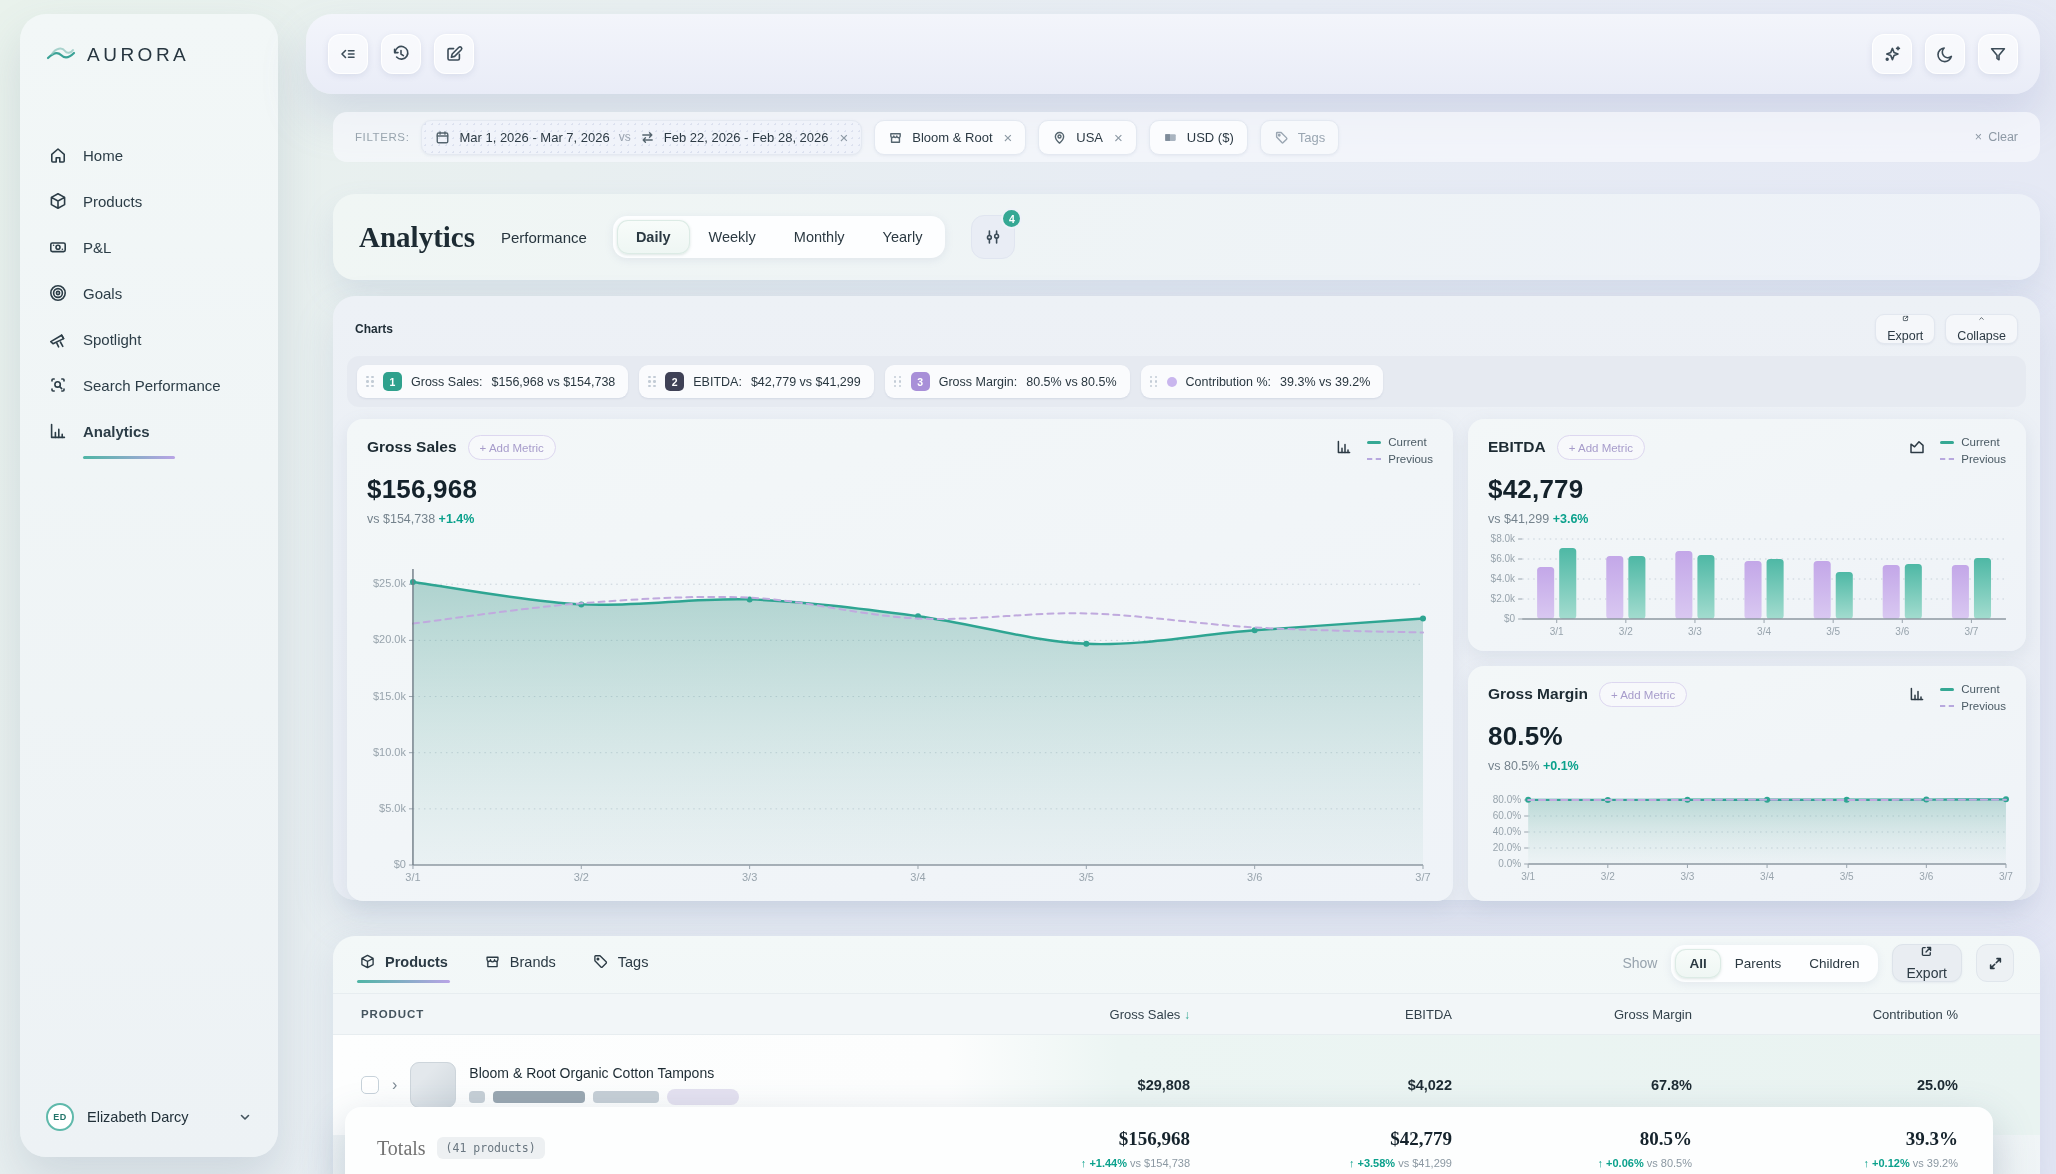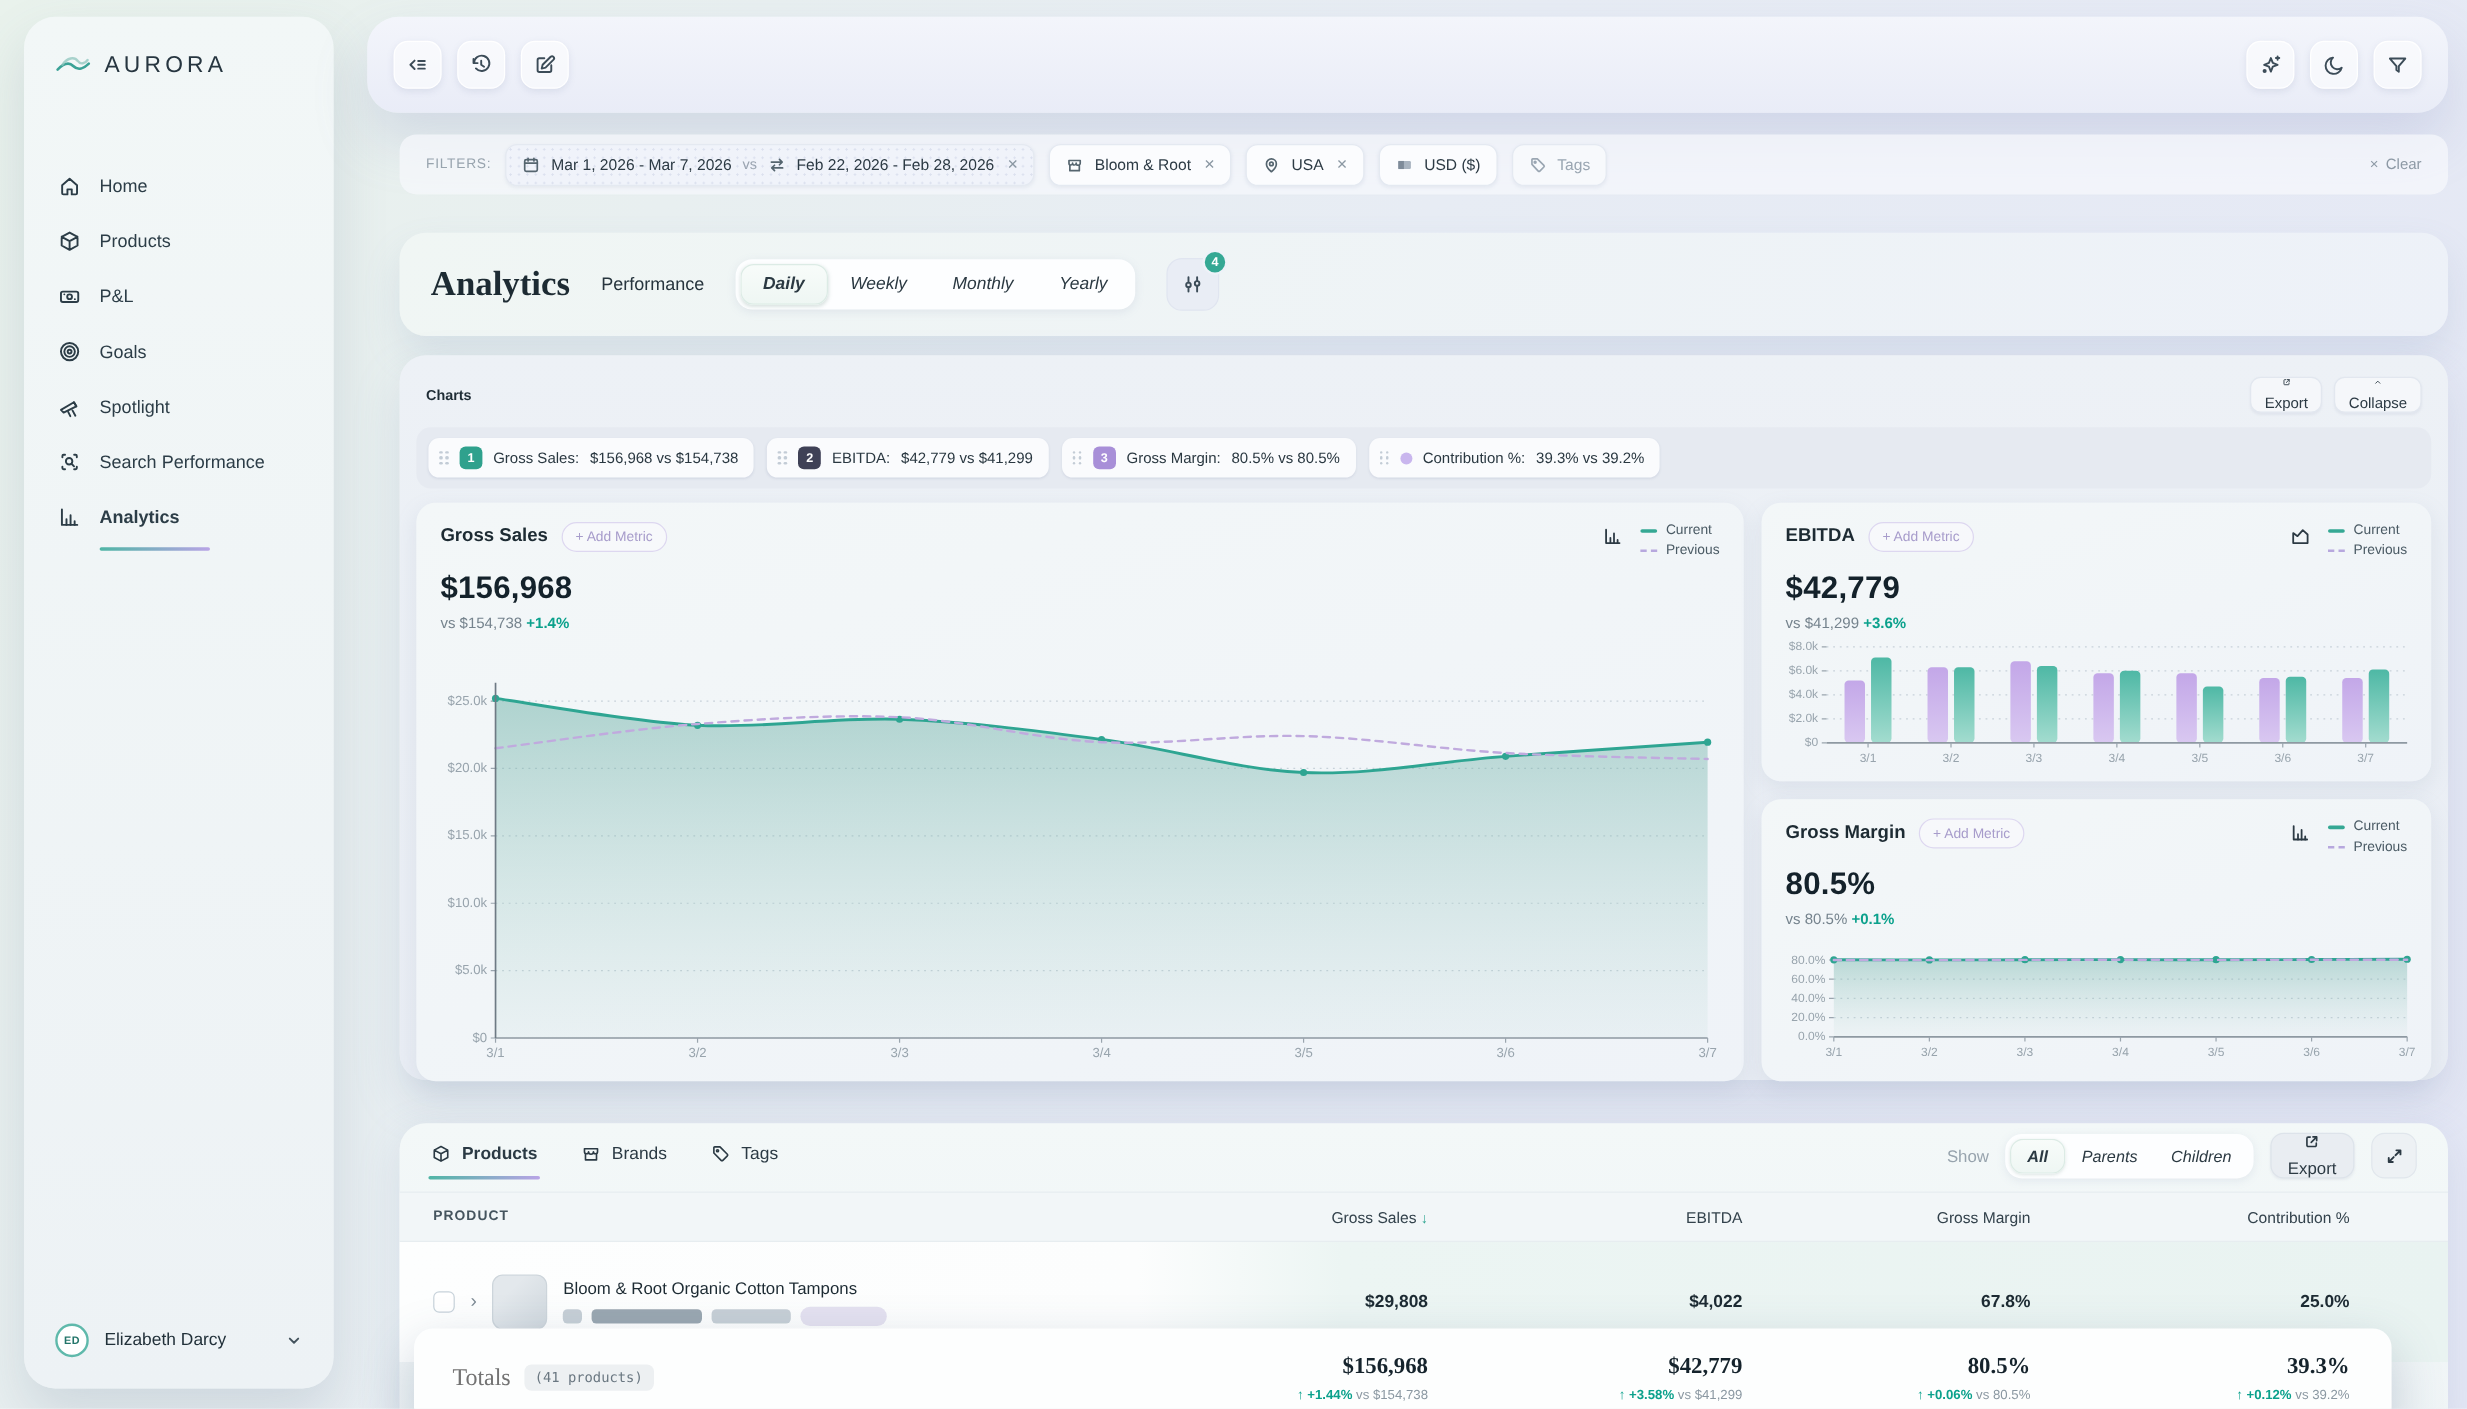--- a/index.html
+++ b/index.html
@@ -60,21 +60,21 @@
     background:linear-gradient(120deg,#f0f6f4,#edf1f8);box-shadow:0 16px 32px rgba(120,140,180,.16);
     display:flex;align-items:center;padding:0 26px;gap:26px;}
   .analytics-title{font-family:"Liberation Serif",serif;font-size:29px;color:#1d2b33;}
   .search-box{flex:1;height:52px;border-radius:16px;background:#eceff7;border:1px solid #e3e8f2;
     display:flex;align-items:center;gap:13px;padding:0 18px;}
   .search-box svg{width:19px;height:19px;stroke:#4a5a64;stroke-width:1.7;fill:none;stroke-linecap:round;}
   .search-box input{border:none;background:transparent;outline:none;flex:1;font-size:15px;color:#36454f;
     font-family:"Liberation Sans",sans-serif;}
   .search-box input::placeholder{color:#9aa6b4;}
   .gran-label{font-size:15px;color:#27353e;}
-  .seg{display:flex;background:#fdfeff;border-radius:14px;padding:4px;box-shadow:0 2px 8px rgba(130,145,175,.14);font-style:italic;}
+  .seg{display:flex;background:#fdfeff;border-radius:14px;padding:4px;box-shadow:0 2px 8px rgba(130,145,175,.14);}
   .seg-opt{padding:9px 19px;font-size:14.5px;color:#2b3942;border-radius:11px;cursor:pointer;white-space:nowrap;}
   .seg-opt.active{font-weight:bold;background:linear-gradient(#f8fcfa,#eef6f3);
     box-shadow:inset 0 0 0 1px #dcebe5,0 1px 3px rgba(120,150,140,.25);}
   .settings-btn{position:relative;width:44px;height:44px;border-radius:13px;background:#e9edf5;
     border:1px solid #e0e5f0;display:flex;align-items:center;justify-content:center;cursor:pointer;}
   .settings-btn svg{width:20px;height:20px;stroke:#3c4c58;stroke-width:1.6;fill:none;stroke-linecap:round;}
   .settings-badge{position:absolute;top:-8px;right:-8px;width:21px;height:21px;border-radius:50%;background:#35a894;
     color:#fff;font-size:10.5px;font-weight:bold;display:flex;align-items:center;justify-content:center;border:2px solid #eef2f8;}
 
   

